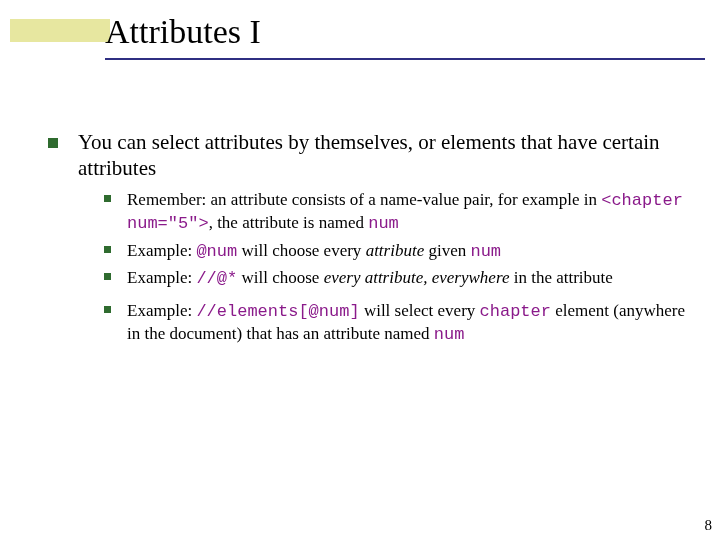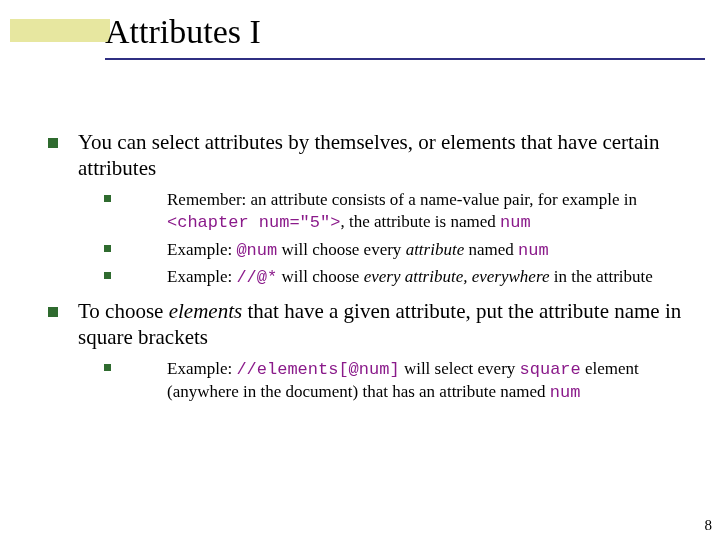--- a/index.html
+++ b/index.html
@@ -78,21 +78,20 @@
   .lvl2-group {
     margin-left: 56px;
     margin-top: 6px;
     margin-bottom: 10px;
     font-size: 17px;
     line-height: 1.28;
   }
   .lvl2 {
     display: flex;
     margin-bottom: 5px;
-    gap: 40px;
   }
   .lvl2 .bullet {
     flex: 0 0 auto;
     width: 7px;
     height: 7px;
     background: #2f6b2f;
     margin-top: 6px;
     margin-right: 16px;
   }
   .lvl2 .text { flex: 1 1 auto; }
@@ -135,45 +134,39 @@
         <div class="bullet"></div>
         <div class="text">
           <span>Remember: an attribute consists of a name-value pair, for example in </span><span class="mono">&lt;chapter num="5"&gt;</span><span>, the attribute is named </span><span class="mono">num</span>
         </div>
       </div>
 
 
       <div class="lvl2">
         <div class="bullet"></div>
         <div class="text">
-          <span>Example: </span><span class="mono">@num</span><span> will choose every </span><span class="ital">attribute</span><span> named </span><span class="mono">num</span>
+          <span>Example: </span><span class="mono">@num</span><span> will choose every </span><span class="ital">attribute</span><span> given </span><span class="mono">num</span>
         </div>
       </div>
 
       <div class="lvl2">
         <div class="bullet"></div>
         <div class="text">
           <span>Example: </span><span class="mono">//@*</span><span> will choose </span><span class="ital">every attribute, everywhere</span><span> in the attribute</span>
         </div>
       </div>
 
     </div>
 
-    <div class="lvl1">
-      <div class="bullet"></div>
-      <div class="text">
-        <span>To choose </span><span class="ital">elements</span><span> that have a given attribute, put the attribute name in square brackets</span>
-      </div>
-    </div>
 
     <div class="lvl2-group">
       <div class="lvl2">
         <div class="bullet"></div>
         <div class="text">
-          <span>Example: </span><span class="mono">//elements[@num]</span><span> will select every </span><span class="mono">square</span><span> element (anywhere in the document) that has an attribute named </span><span class="mono">num</span>
+          <span>Example: </span><span class="mono">//elements[@num]</span><span> will select every </span><span class="mono">chapter</span><span> element (anywhere in the document) that has an attribute named </span><span class="mono">num</span>
         </div>
       </div>
     </div>
 
   </div>
 
   <div class="pagenum">8</div>
 
 </div>
 

